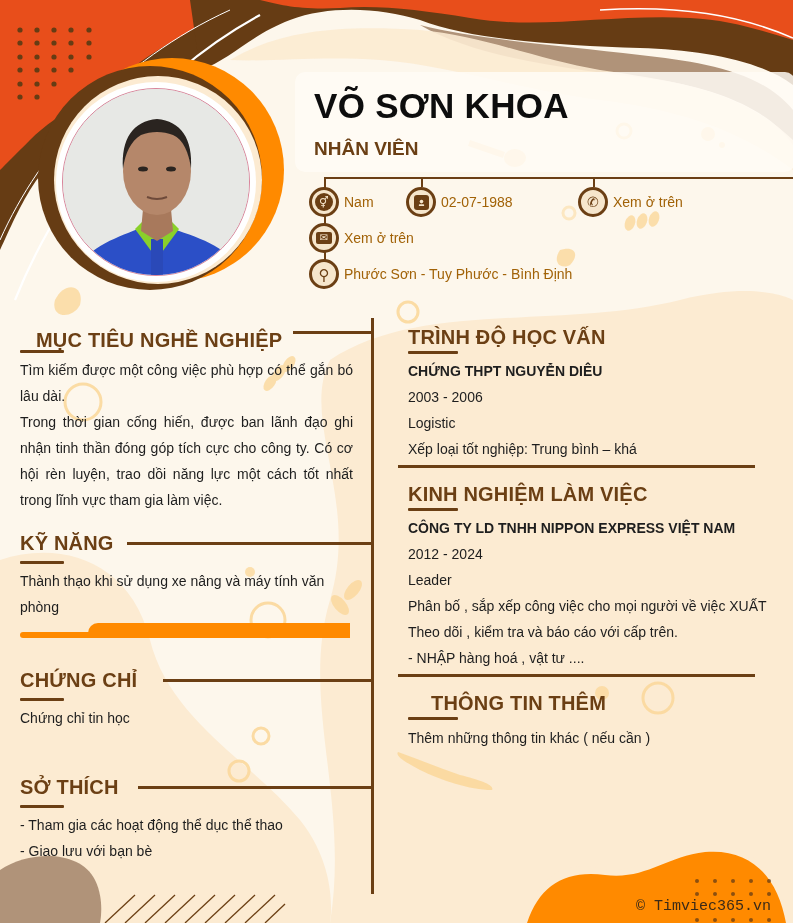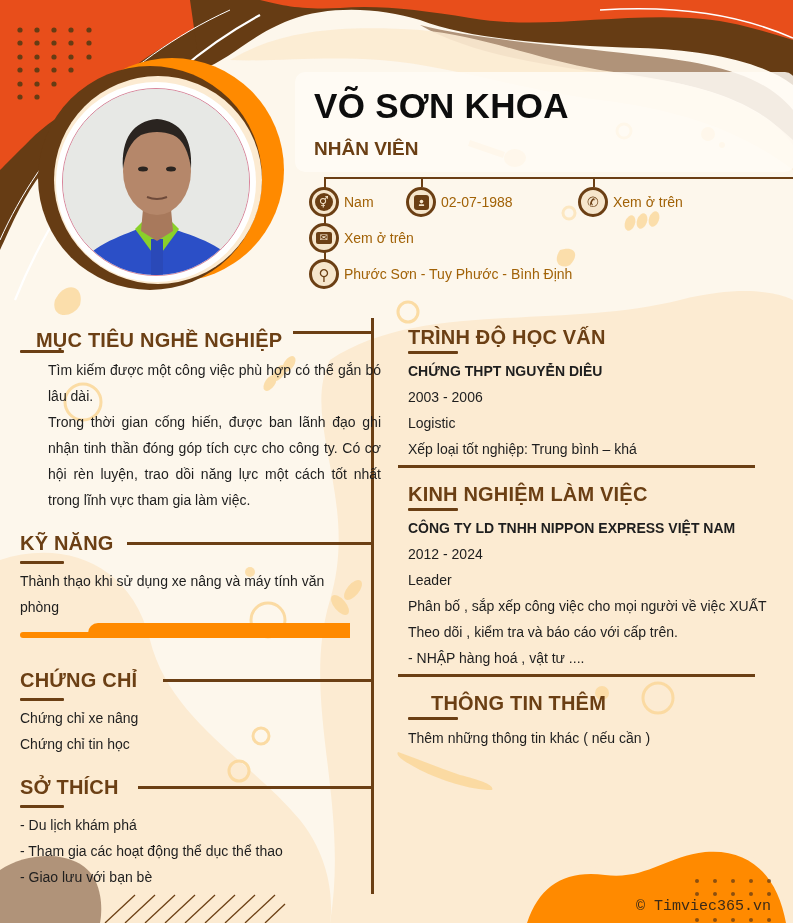--- a/index.html
+++ b/index.html
@@ -20,21 +20,21 @@
   
   .hline { position: absolute; background: #6b3f14; }
   .c-icon { position: absolute; width: 30px; height: 30px; border-radius: 50%; border: 3px solid #6b3f14; background: #f6e6cc; display: flex; align-items: center; justify-content: center; }
   .c-icon .inner { width: 18px; height: 18px; border-radius: 50%; background: #6b3f14; display: flex; align-items: center; justify-content: center; color: #f6e6cc; font-size: 11px; font-weight: 700; line-height: 1; }
   .c-text { position: absolute; font-size: 14px; color: #a16207; white-space: nowrap; }
 
   
   .sec-title { position: absolute; font-size: 20px; font-weight: 700; color: #6b3f14; white-space: nowrap; letter-spacing: 0.2px; }
   .sec-underline { position: absolute; width: 44px; height: 3px; background: #6b3f14; border-radius: 1px; }
   .body-text { position: absolute; font-size: 14px; color: #1e1e1e; line-height: 26px; }
-  .justify { text-align: justify; margin-left: 28px; }
+  .justify { text-align: justify; }
   .line-item { display: block; height: 26px; line-height: 26px; white-space: nowrap; }
   .bold { font-weight: 700; }
 
   .watermark { position: absolute; right: 22px; top: 898px; font-family: "Liberation Mono", "DejaVu Sans Mono", monospace; font-size: 15px; color: #3b2a17; white-space: nowrap; }
 </style>
 </head>
 <body>
 
 <div class="page">
 
@@ -235,29 +235,27 @@
   <div class="body-text" style="left:20px; top:568px; width:310px;">Thành thạo khi sử dụng xe nâng và máy tính văn phòng</div>
   <div style="position:absolute; left:20px; top:623px; width:330px; height:15px;">
     <div style="position:absolute; left:0; top:9px; width:80px; height:6px; background:#ff8a00; border-radius:3px;"></div>
     <div style="position:absolute; left:68px; top:0; width:262px; height:15px; background:#ff8a00; border-radius:10px 0 0 0;"></div>
   </div>
 
   <div class="sec-title" style="left:20px; top:669px;">CHỨNG CHỈ</div>
   <div class="hline" style="left:163px; top:679px; width:210px; height:3px;"></div>
   <div class="sec-underline" style="left:20px; top:698px;"></div>
   <div class="body-text" style="left:20px; top:705px;">
-    <span class="line-item">Chứng chỉ xe nâng</span>
     <span class="line-item">Chứng chỉ tin học</span>
   </div>
 
   <div class="sec-title" style="left:20px; top:776px;">SỞ THÍCH</div>
   <div class="hline" style="left:138px; top:786px; width:235px; height:3px;"></div>
   <div class="sec-underline" style="left:20px; top:805px;"></div>
   <div class="body-text" style="left:20px; top:812px;">
-    <span class="line-item">- Du lịch khám phá</span>
     <span class="line-item">- Tham gia các hoạt động thể dục thể thao</span>
     <span class="line-item">- Giao lưu với bạn bè</span>
   </div>
 
   <div class="sec-title" style="left:408px; top:326px;">TRÌNH ĐỘ HỌC VẤN</div>
   <div class="sec-underline" style="left:408px; top:351px; width:50px;"></div>
   <div class="body-text" style="left:408px; top:358px; width:380px;">
     <span class="line-item bold">CHỨNG THPT NGUYỄN DIÊU</span>
     <span class="line-item">2003 - 2006</span>
     <span class="line-item">Logistic</span>

